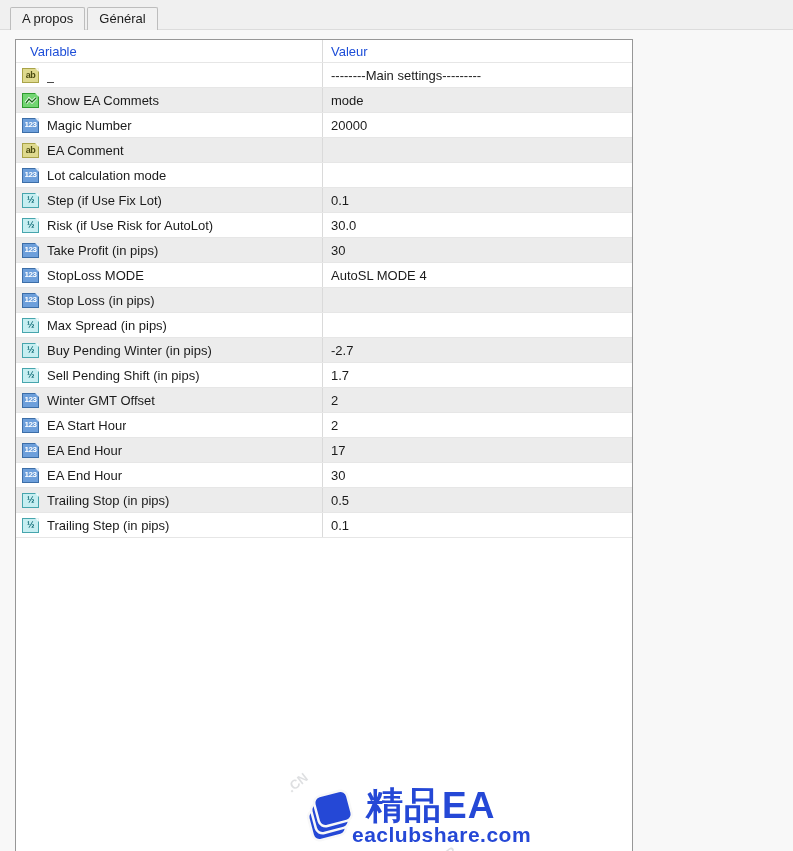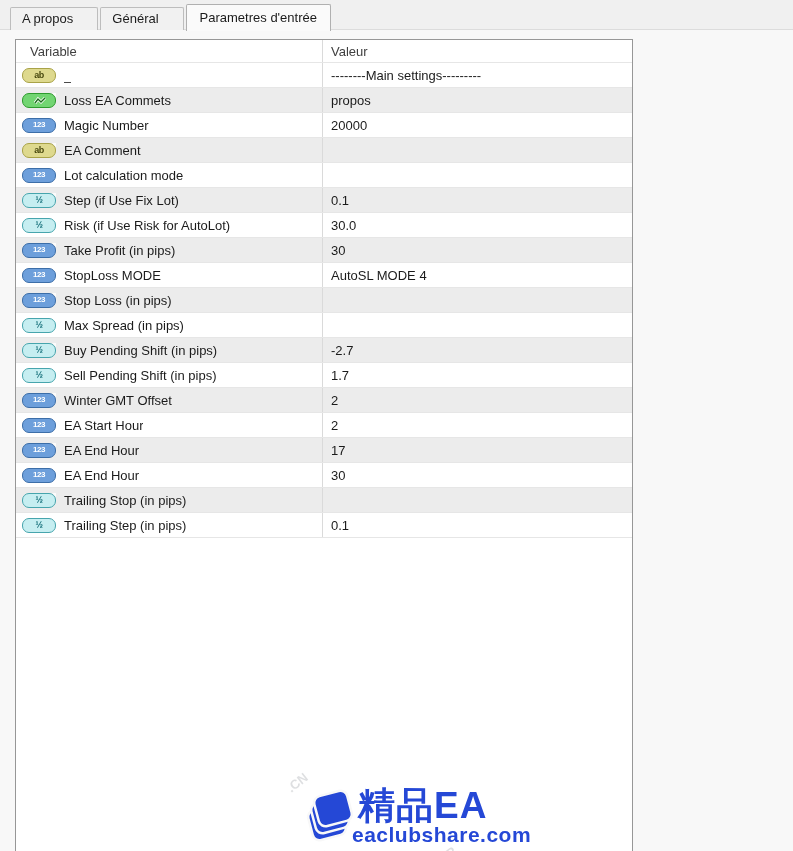--- a/index.html
+++ b/index.html
@@ -9,21 +9,21 @@
     font-family:"Liberation Sans","DejaVu Sans",sans-serif;
     -webkit-font-smoothing:antialiased;
   }
   
   .tabbar{
     position:absolute;left:10px;top:4px;right:0;height:26px;
     display:flex;align-items:flex-end;gap:2px;z-index:3;
   }
   .tab{
     box-sizing:border-box;
-    padding:3px 24px 4px 11px;
+    padding:3px 11px 4px 11px;
     font-size:13px;color:#1b1b1b;
     background:#f1f1f1;
     border:1px solid #bdbdbd;border-bottom:none;
     border-radius:2px 2px 0 0;
     white-space:nowrap;cursor:default;
   }
   .tab.active{
     padding:5px 13px 6px 13px;
     background:#fafafa;
     border-color:#b0b0b0;
@@ -42,31 +42,31 @@
     box-sizing:border-box;overflow:hidden;
   }
   .thead{display:flex;height:22px;background:#ffffff;}
   .thead .c1,.trow .c1{
     width:307px;box-sizing:border-box;border-right:1px solid #dadada;
     display:flex;align-items:center;
   }
   .thead .c2,.trow .c2{flex:1;display:flex;align-items:center;padding-left:8px;box-sizing:border-box;}
   .thead .c1{padding-left:14px;}
   .thead{border-bottom:1px solid #e6e6e6;}
-  .htext{font-size:13px;color:#404040;}
+  .htext{font-size:13px;color:#1d4ed8;}
   .trow{
     display:flex;height:25px;box-sizing:border-box;
     border-bottom:1px solid #e6e6e6;background:#ffffff;
   }
   .trow:nth-child(even){background:#ececec;}
   .cell-text{font-size:13px;color:#1b1b1b;white-space:nowrap;overflow:hidden;}
   
   .picon{
-    position:relative;width:34px;height:15px;margin-left:6px;margin-right:8px;
-    border-radius:7px;box-sizing:border-box;border:1px solid #888;
+    position:relative;width:17px;height:15px;margin-left:6px;margin-right:8px;
+    border-radius:0;box-sizing:border-box;border:1px solid #888;
     display:flex;align-items:center;justify-content:center;flex:0 0 auto;
   }
   .picon .glyph{font-size:9px;font-weight:bold;line-height:1;letter-spacing:-0.5px;}
   .picon::after{ 
     content:"";position:absolute;top:-1px;right:-1px;
     border-top:4px solid rgba(255,255,255,0.85);
     border-left:4px solid transparent;
   }
   .picon svg{display:none;}
   .icon-string{background:#ded98e;border-color:#a9a348;}
@@ -76,21 +76,21 @@
   .icon-double{background:#c6eef1;border-color:#46a5ad;}
   .icon-double .glyph{color:#0e6a75;}
   .icon-bool{background:#72d572;border-color:#2e9b2e;}
   .icon-bool svg{display:block;}
   
   .logo{
     position:absolute;left:296px;top:755px;width:200px;height:75px;z-index:2;
   }
   .logo-mark{position:absolute;left:0;top:2px;}
   .logo-cjk{
-    position:absolute;left:62px;top:-4px;
+    position:absolute;left:70px;top:-4px;
     font-size:37px;font-weight:bold;color:#2548d6;
     font-family:"Liberation Sans","DejaVu Sans",sans-serif;
     letter-spacing:1px;white-space:nowrap;
   }
   .logo-site{
     position:absolute;left:56px;top:38px;
     font-size:21px;font-weight:bold;color:#2548d6;letter-spacing:0.5px;
     white-space:nowrap;
   }
   .wfrag{
@@ -102,21 +102,20 @@
   .wfrag3{left:420px;top:824px;}
 </style>
 </head>
 <body>
 
 <div class="screen">
 
   <div class="tabbar">
     <div class="tab">A propos</div>
     <div class="tab">Général</div>
-    <div class="tab active">Parametres d'entrée</div>
   </div>
 
   <div class="panel">
 
     <div class="wfrag wfrag1">.CN</div>
     <div class="wfrag wfrag2">C.CN</div>
     <div class="wfrag wfrag3">NGOR</div>
 
     <div class="ptable">
       <div class="thead">
@@ -142,24 +141,24 @@
   </div>
           <div class="trow">
     <div class="c1">
       <span class="picon icon-bool">
 
         <svg width="13" height="11" viewBox="0 0 13 11">
           <polyline points="2,8 5,4 8,7 12,3" fill="none" stroke="#ffffff" stroke-width="3"></polyline>
           <polyline points="2,8 5,4 8,7 12,3" fill="none" stroke="#1c6b1c" stroke-width="1.4"></polyline>
         </svg>
       </span>
-      <span class="cell-text label">Loss EA Commets</span>
-    </div>
-    <div class="c2">
-      <span class="cell-text value">propos</span>
+      <span class="cell-text label">Show EA Commets</span>
+    </div>
+    <div class="c2">
+      <span class="cell-text value">mode</span>
     </div>
   </div>
           <div class="trow">
     <div class="c1">
       <span class="picon icon-int">
         <span class="glyph">123</span>
 
       </span>
       <span class="cell-text label">Magic Number</span>
     </div>
@@ -253,21 +252,21 @@
       </span>
       <span class="cell-text label">Max Spread (in pips)</span>
     </div>
   </div>
           <div class="trow">
     <div class="c1">
       <span class="picon icon-double">
         <span class="glyph">½</span>
 
       </span>
-      <span class="cell-text label">Buy Pending Shift (in pips)</span>
+      <span class="cell-text label">Buy Pending Winter (in pips)</span>
     </div>
     <div class="c2">
       <span class="cell-text value">-2.7</span>
     </div>
   </div>
           <div class="trow">
     <div class="c1">
       <span class="picon icon-double">
         <span class="glyph">½</span>
 
@@ -326,20 +325,23 @@
       <span class="cell-text value">30</span>
     </div>
   </div>
           <div class="trow">
     <div class="c1">
       <span class="picon icon-double">
         <span class="glyph">½</span>
 
       </span>
       <span class="cell-text label">Trailing Stop (in pips)</span>
+    </div>
+    <div class="c2">
+      <span class="cell-text value">0.5</span>
     </div>
   </div>
           <div class="trow">
     <div class="c1">
       <span class="picon icon-double">
         <span class="glyph">½</span>
 
       </span>
       <span class="cell-text label">Trailing Step (in pips)</span>
     </div>

